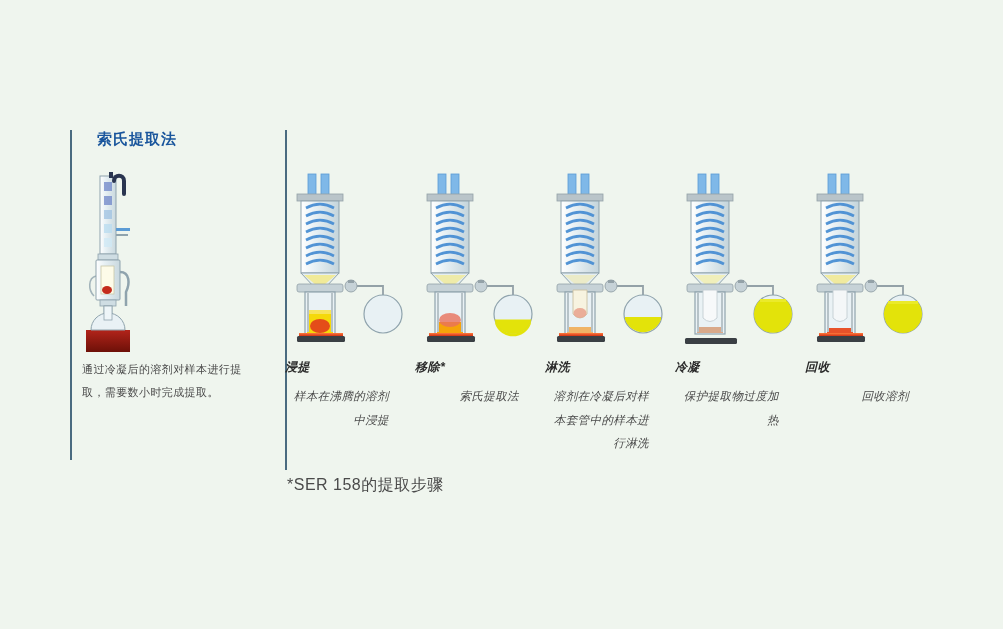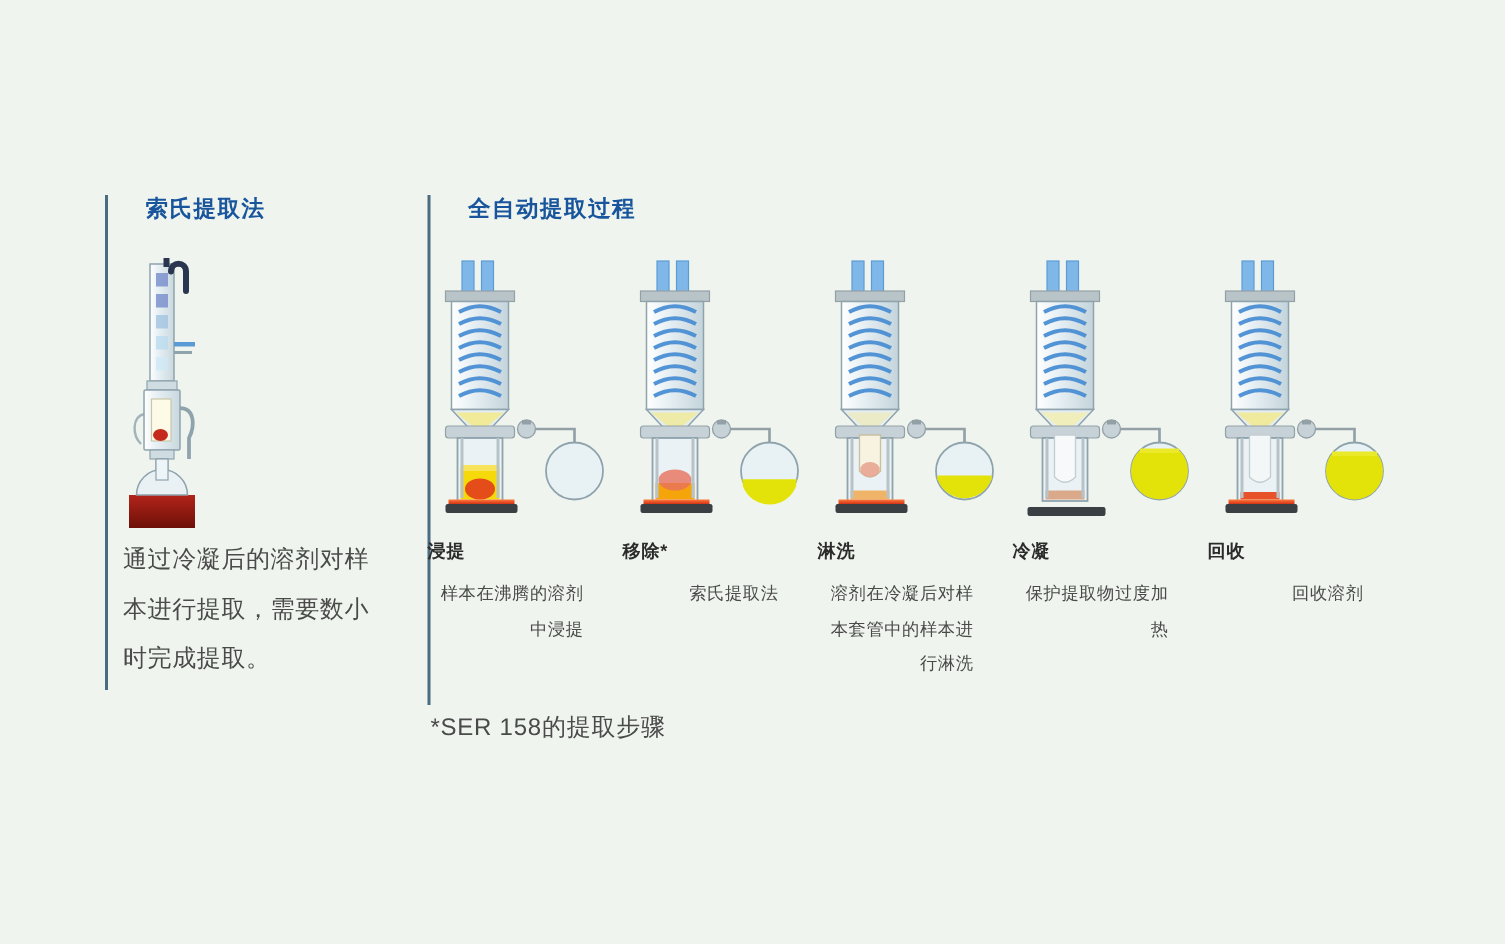--- a/index.html
+++ b/index.html
@@ -54,21 +54,21 @@
     left: 10px;
     top: 42px;
     width: 120px;
     height: 180px;
   }
   #soxhlet-caption {
     position: absolute;
     left: 12px;
     top: 228px;
     width: 168px;
-    font-size: 16px;
+    font-size: 11px;
     line-height: 2.05;
     color: #4a4a4a;
     letter-spacing: 0.4px;
   }
 
   
   #process-section {
     left: 285px;
     top: 130px;
     width: 690px;
@@ -82,20 +82,21 @@
     position: absolute;
     left: 0;
     top: 42px;
     width: 690px;
     display: flex;
     flex-direction: row;
   }
   .step {
     width: 130px;
     position: relative;
+    font-style: italic;
   }
   .step-figure {
     position: relative;
     width: 130px;
     height: 175px;
   }
   .step-label {
     margin-top: 12px;
     font-size: 12px;
     font-weight: bold;
@@ -186,23 +187,20 @@
       <path d="M11 158 A17 17 0 0 1 45 158 Z" fill="#e9f1f5" stroke="#8fa3ad" stroke-width="1"></path>
       <rect x="24" y="134" width="8" height="14" fill="#eef5f8" stroke="#8fa3ad" stroke-width="0.8"></rect>
     </svg>
   </div>
 
   <div id="soxhlet-caption">通过冷凝后的溶剂对样本进行提取，需要数小时完成提取。</div>
 </div>
 
 <div class="section" id="process-section">
   <div class="rule" style="background: rgb(74, 107, 128);"></div>
-  <div class="section-head">
-    <div class="section-title" style="color: rgb(25, 85, 156);">全自动提取过程</div>
-  </div>
 
   <div id="steps">
 
     <div class="step">
       <div class="step-figure">
         <svg width="130" height="175" viewBox="0 0 130 175">
           <defs>
             <linearGradient id="g1" x1="0" y1="0" x2="1" y2="0">
               <stop offset="0%" stop-color="#ffffff"></stop>
                 <stop offset="40%" stop-color="#e6eff3"></stop>

